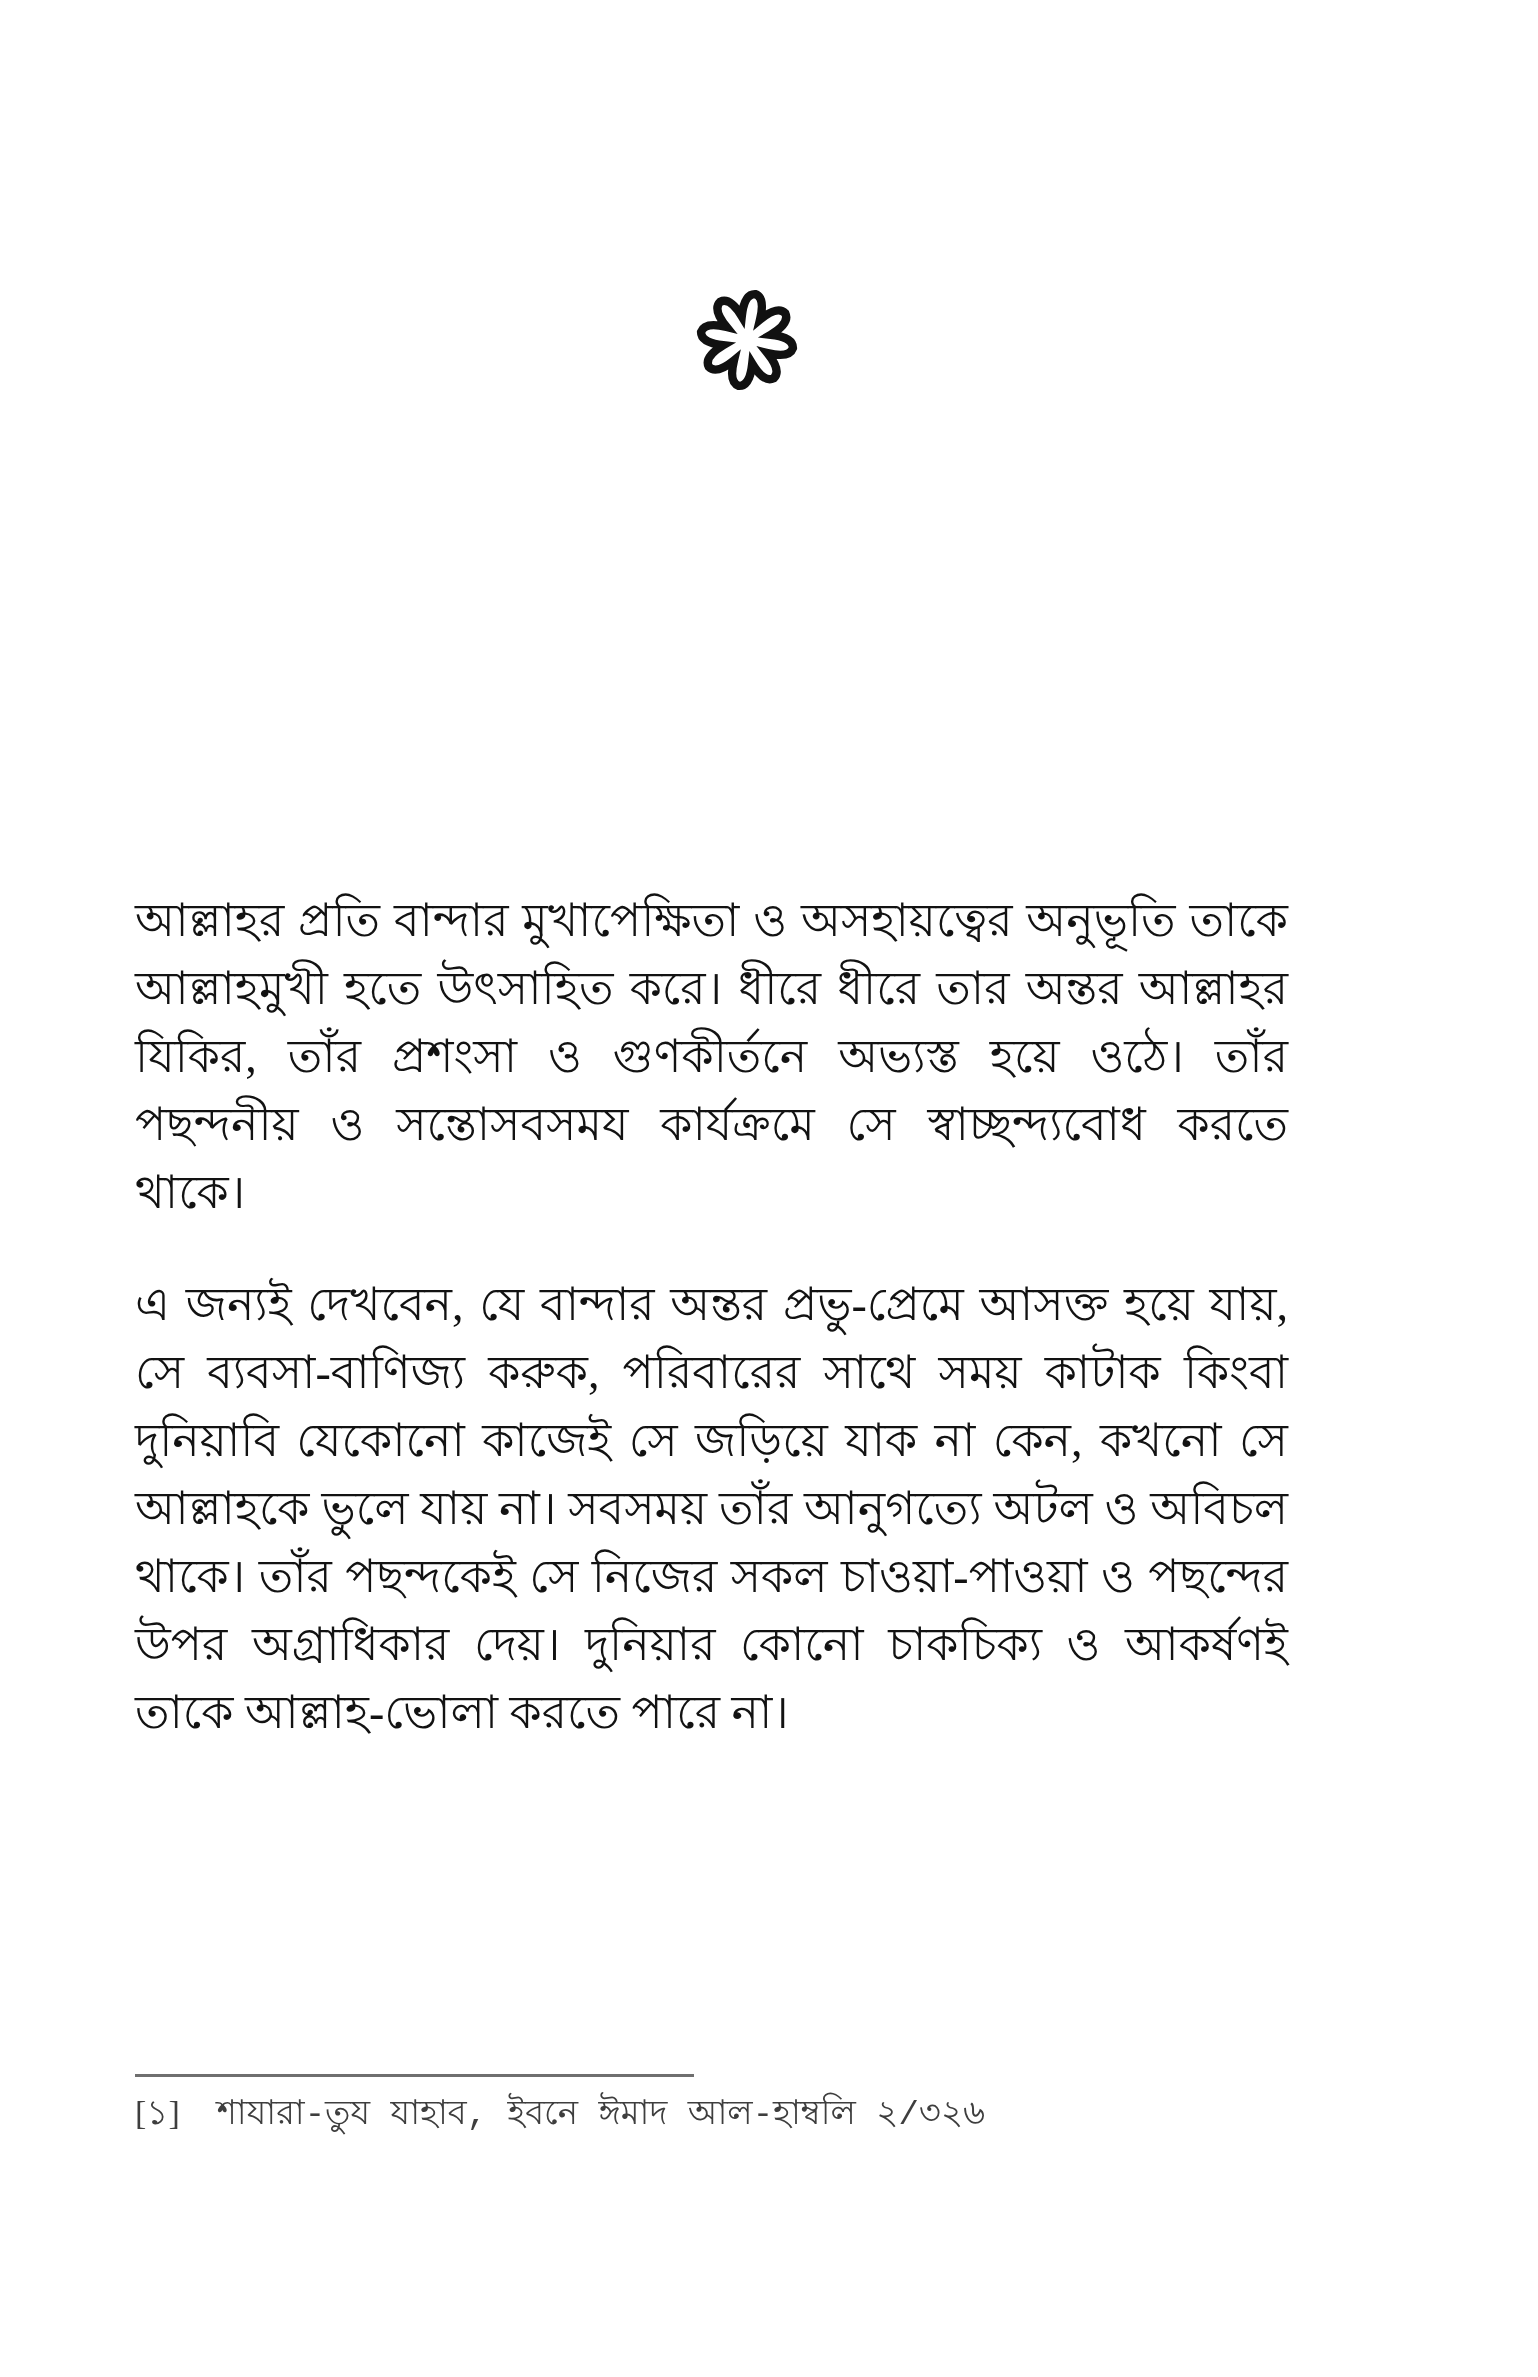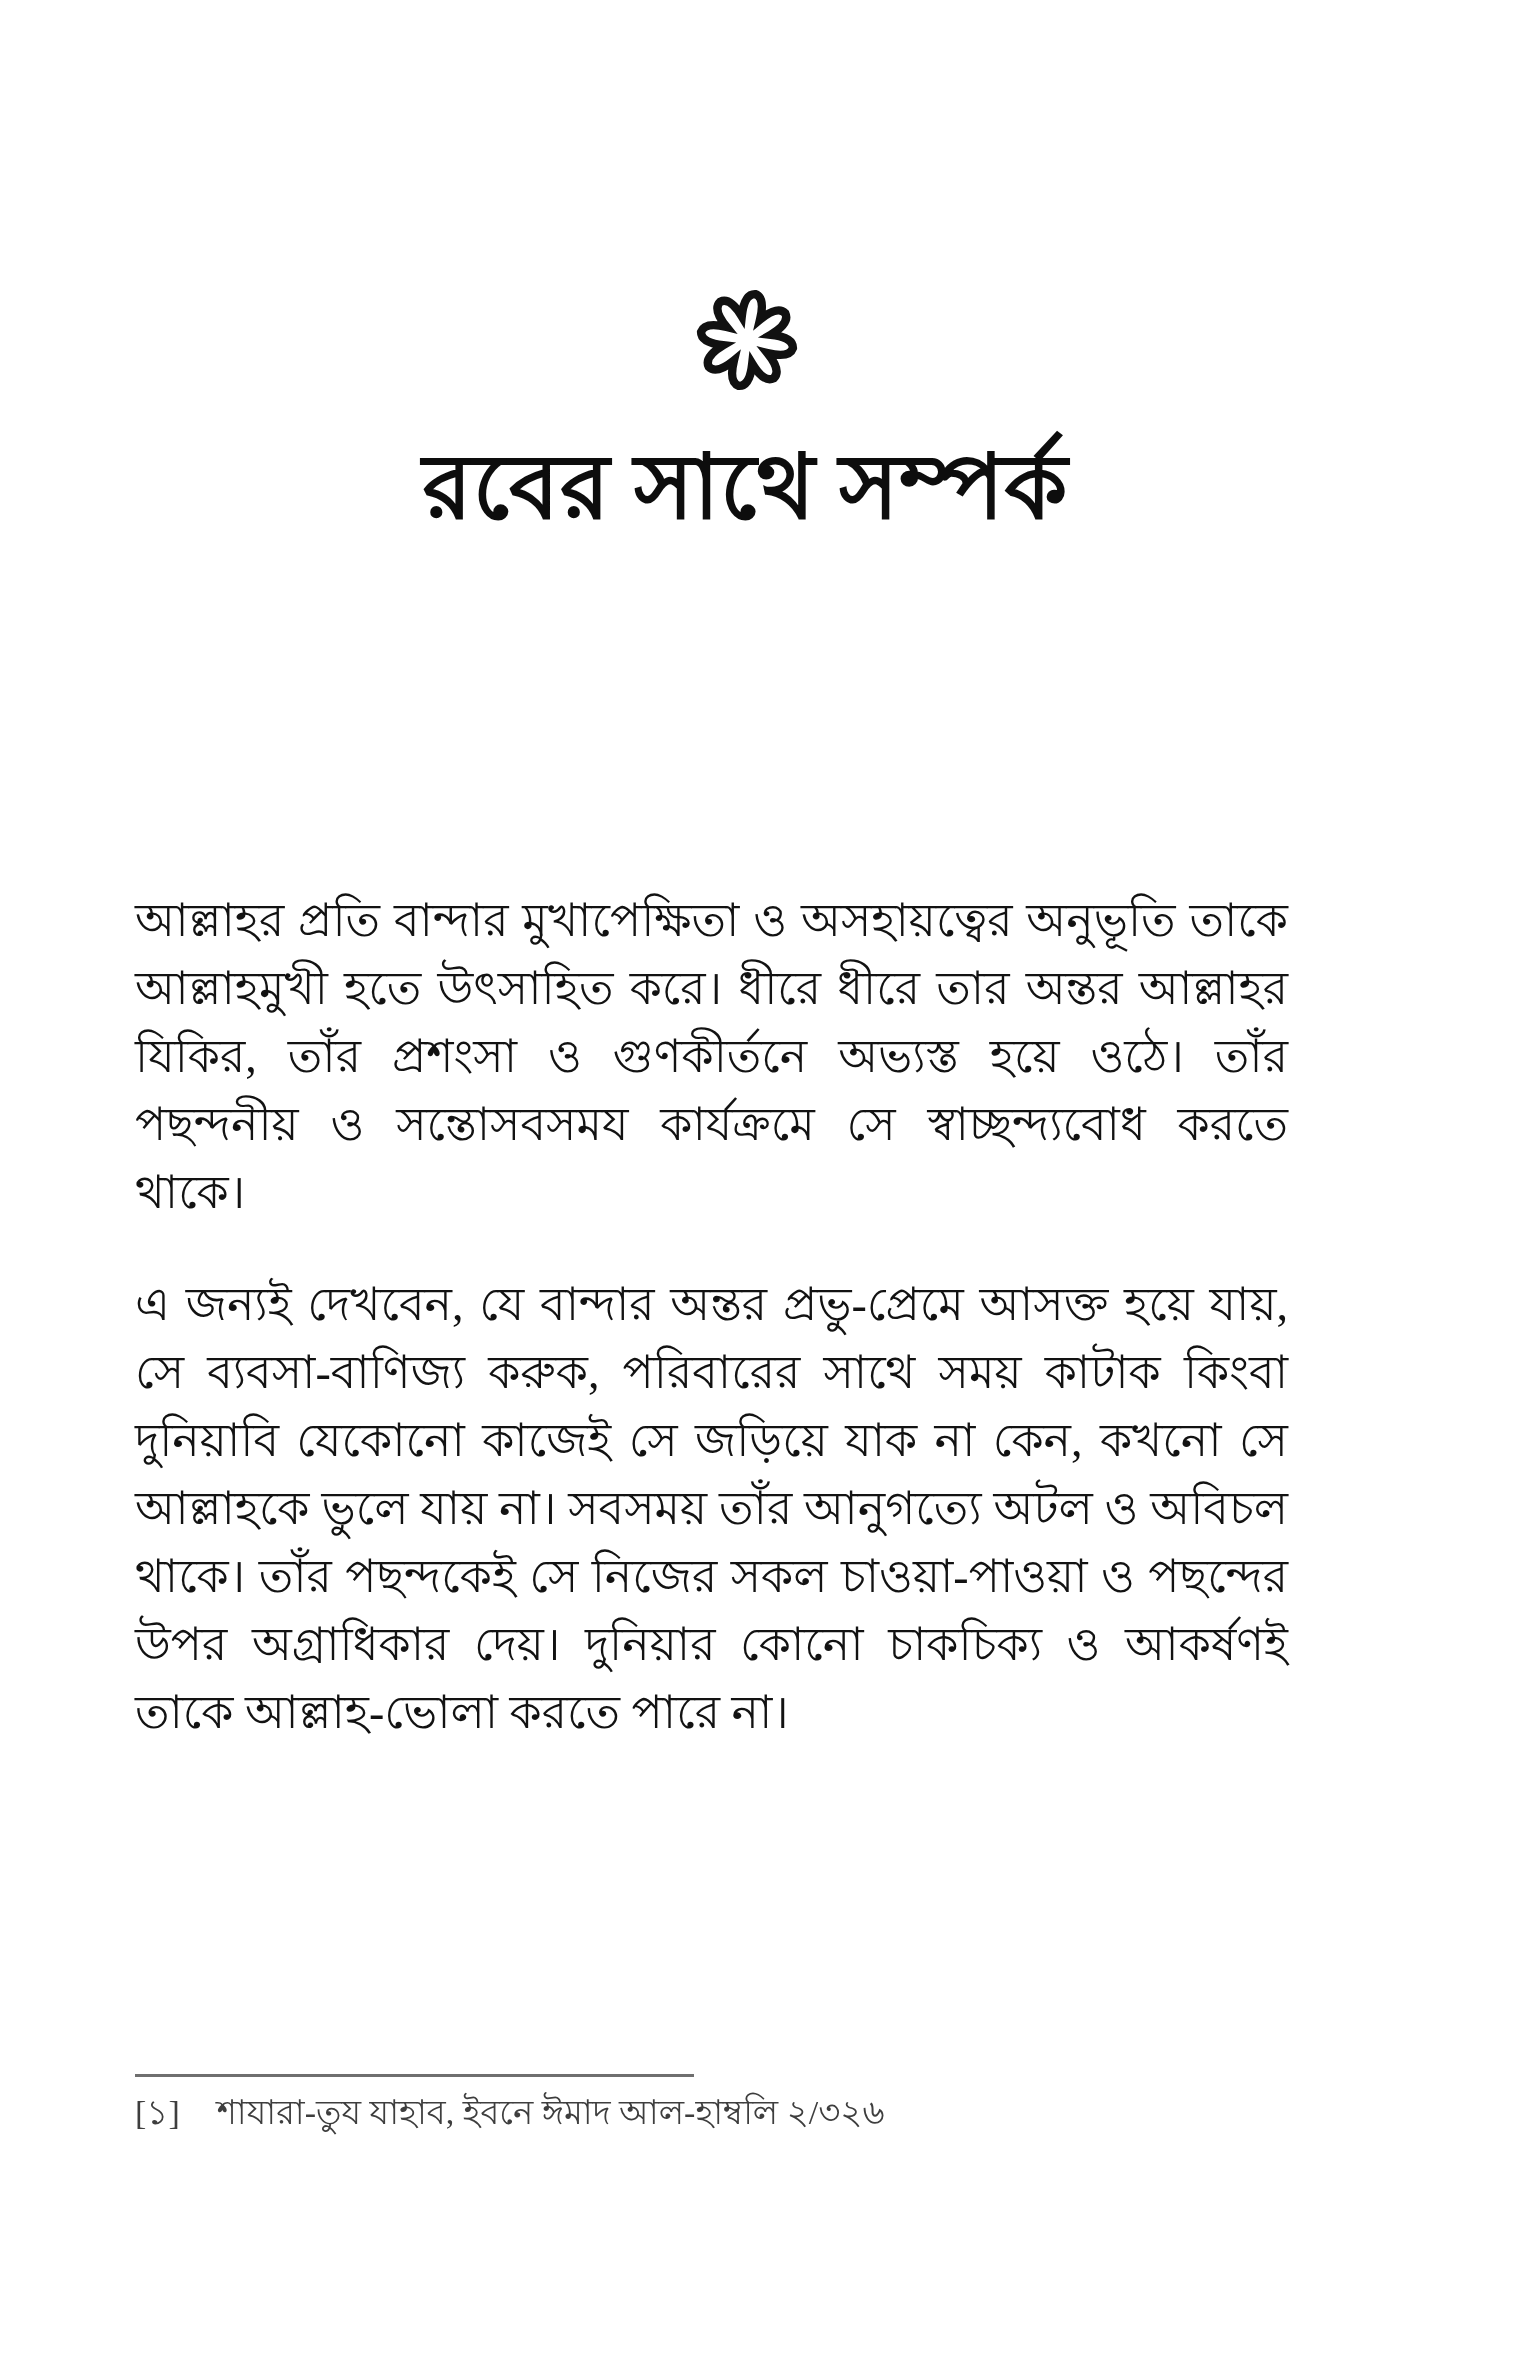--- a/index.html
+++ b/index.html
@@ -65,34 +65,33 @@
   .fn-line {
     margin-top: 16px;
     display: flex;
     align-items: baseline;
     gap: 37px;
     font-size: 34px;
     line-height: 1.2;
     color: #3e3e3e;
   }
   .fn-marker { flex: 0 0 auto; }
-  .fn-text { flex: 0 1 auto; }
+  .fn-text { flex: 0 1 auto; font-family: Liberation Mono, monospace; }
 </style>
 </head>
 <body>
 
 <div class="page">
 
   <div class="ornament">
     <svg viewBox="0 0 120 120" xmlns="http://www.w3.org/2000/svg">
       <path id="flower-path" fill="#ffffff" stroke="#111111" stroke-width="9" stroke-linejoin="miter" d="M54.4 34.6 Q57.0 10.6 68.7 10.8 Q79.7 14.6 74.0 38.1 Q92.8 22.9 101.0 31.3 Q106.1 41.9 85.4 54.4 Q109.4 57.0 109.2 68.7 Q105.4 79.7 81.9 74.0 Q97.1 92.8 88.7 101.0 Q78.1 106.1 65.6 85.4 Q63.0 109.4 51.3 109.2 Q40.3 105.4 46.0 81.9 Q27.2 97.1 19.0 88.7 Q13.9 78.1 34.6 65.6 Q10.6 63.0 10.8 51.3 Q14.6 40.3 38.1 46.0 Q22.9 27.2 31.3 19.0 Q41.9 13.9 54.4 34.6 Z"></path>
     </svg>
   </div>
 
-  <h1 class="title">রবের সাথে সম্পর্ক</h1>
 
   <div class="body-text">
     <p>আল্লাহর প্রতি বান্দার মুখাপেক্ষিতা ও অসহায়ত্বের অনুভূতি তাকে আল্লাহমুখী হতে উৎসাহিত করে। ধীরে ধীরে তার অন্তর আল্লাহর যিকির, তাঁর প্রশংসা ও গুণকীর্তনে অভ্যস্ত হয়ে ওঠে। তাঁর পছন্দনীয় ও সন্তোসবসময কার্যক্রমে সে স্বাচ্ছন্দ্যবোধ করতে থাকে।</p>
     <p>এ জন্যই দেখবেন, যে বান্দার অন্তর প্রভু-প্রেমে আসক্ত হয়ে যায়, সে ব্যবসা-বাণিজ্য করুক, পরিবারের সাথে সময় কাটাক কিংবা দুনিয়াবি যেকোনো কাজেই সে জড়িয়ে যাক না কেন, কখনো সে আল্লাহকে ভুলে যায় না। সবসময় তাঁর আনুগত্যে অটল ও অবিচল থাকে। তাঁর পছন্দকেই সে নিজের সকল চাওয়া-পাওয়া ও পছন্দের উপর অগ্রাধিকার দেয়। দুনিয়ার কোনো চাকচিক্য ও আকর্ষণই তাকে আল্লাহ-ভোলা করতে পারে না।</p>
   </div>
 
   <div class="footnote-area">
     <div class="fn-rule"></div>
     <div class="fn-line">
       <span class="fn-marker">[১]</span>

